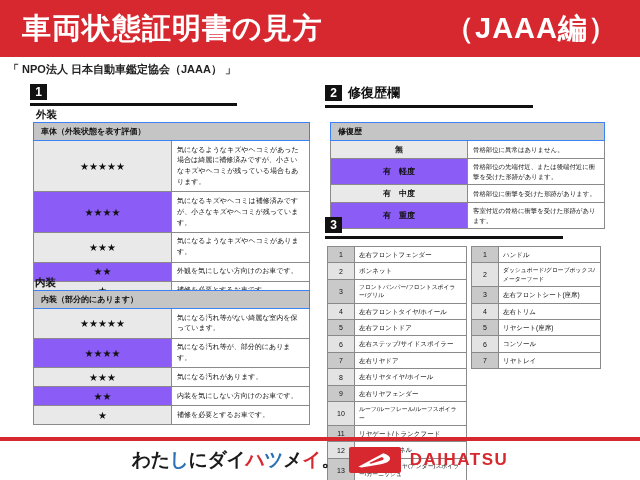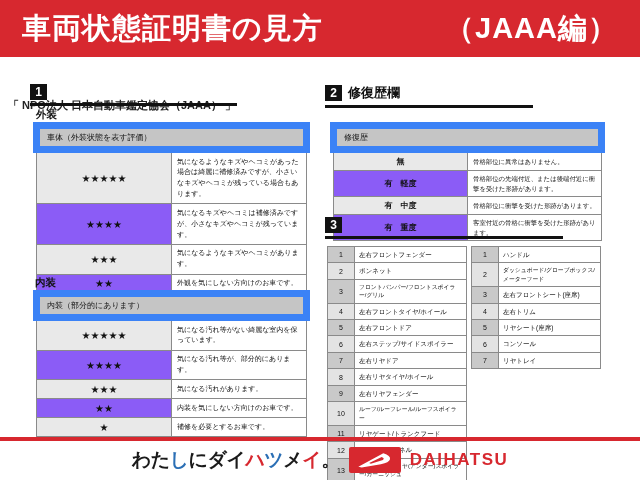--- a/index.html
+++ b/index.html
@@ -12,21 +12,21 @@
   
   .top-banner {
     position:absolute; top:0; left:0; width:640px; height:57px;
     background:#d7282f; display:flex; align-items:center;
     justify-content:space-between; padding:0 22px; box-sizing:border-box;
   }
   .top-banner .title, .top-banner .edition {
     color:#fff; font-weight:bold; font-size:29px; letter-spacing:1px; white-space:nowrap;
   }
   .subtitle {
-    position:absolute; top:62px; left:8px; font-size:11px; color:#222; font-weight:bold;margin-top:36px;
+    position:absolute; top:62px; left:8px; font-size:11px; color:#222; font-weight:bold;
   }
   
   .sec-header {
     position:absolute; display:flex; align-items:center; gap:6px;
     border-bottom:3px solid #111; padding-bottom:3px; box-sizing:border-box;
   }
   .sec-num {
     background:#111; color:#fff; font-weight:bold; font-size:12px;
     width:17px; height:16px; display:flex; align-items:center; justify-content:center; flex:0 0 auto;
   }
@@ -37,22 +37,22 @@
   #sec3-header { top:217px; left:325px; width:238px; }
   .area-label { position:absolute; font-size:10.5px; font-weight:bold; color:#111; }
   #exterior-label { top:108px; left:36px; }
   #interior-label { top:276px; left:35px; }
   
   table.data-table {
     position:absolute; border-collapse:collapse; table-layout:fixed;
     border:1.5px solid #555; background:#fff;
   }
   .data-table th {
-    background:#c5c5c5; font-size:8px; font-weight:normal; text-align:left;
-    padding:3px 7px; border:7px solid #3b82f6; color:#111;
+    background:#c5c5c5; font-size:8px; font-weight:bold; text-align:left;
+    padding:3px 7px; border:1px solid #3b82f6; color:#111;
   }
   .data-table td { border:1px solid #8a8a8a; vertical-align:middle; }
   .star-cell {
     width:70px; text-align:center; font-size:10px; white-space:nowrap;
     padding:3.5px 2px; color:#111;
   }
   .desc-cell { font-size:7px; line-height:1.55; padding:3.5px 5px; background:#fff; color:#111; }
   .grade-cell {
     width:60px; text-align:center; font-size:8px; font-weight:bold; padding:3px 2px; color:#111;
   }

